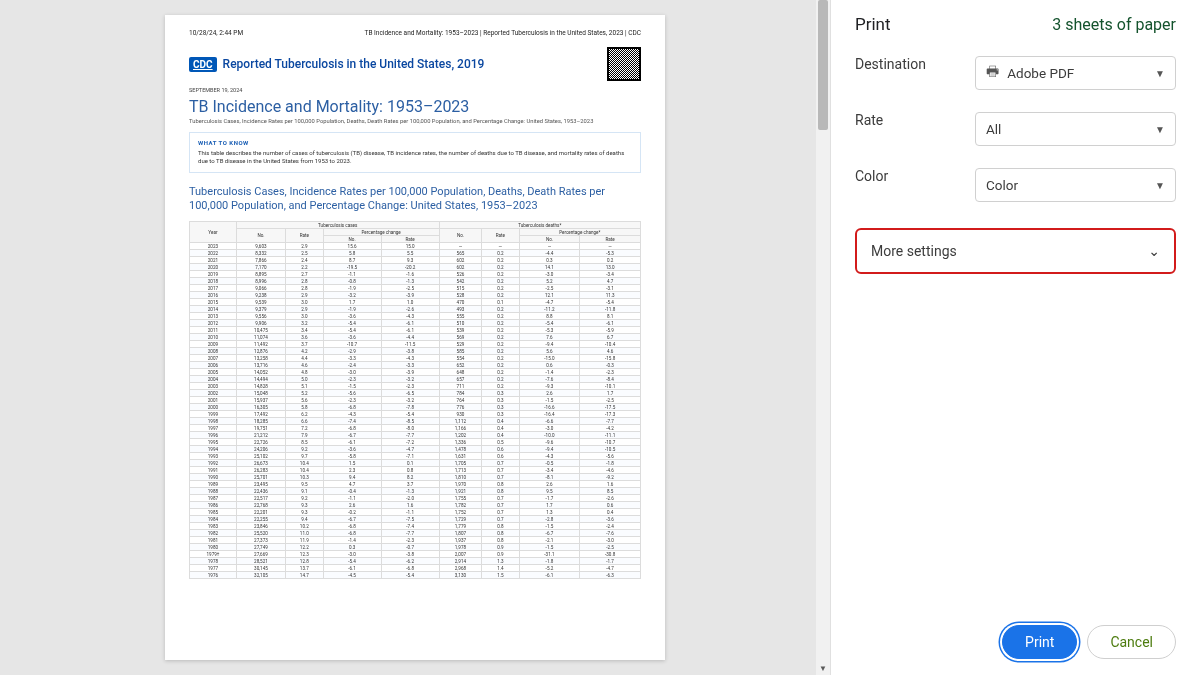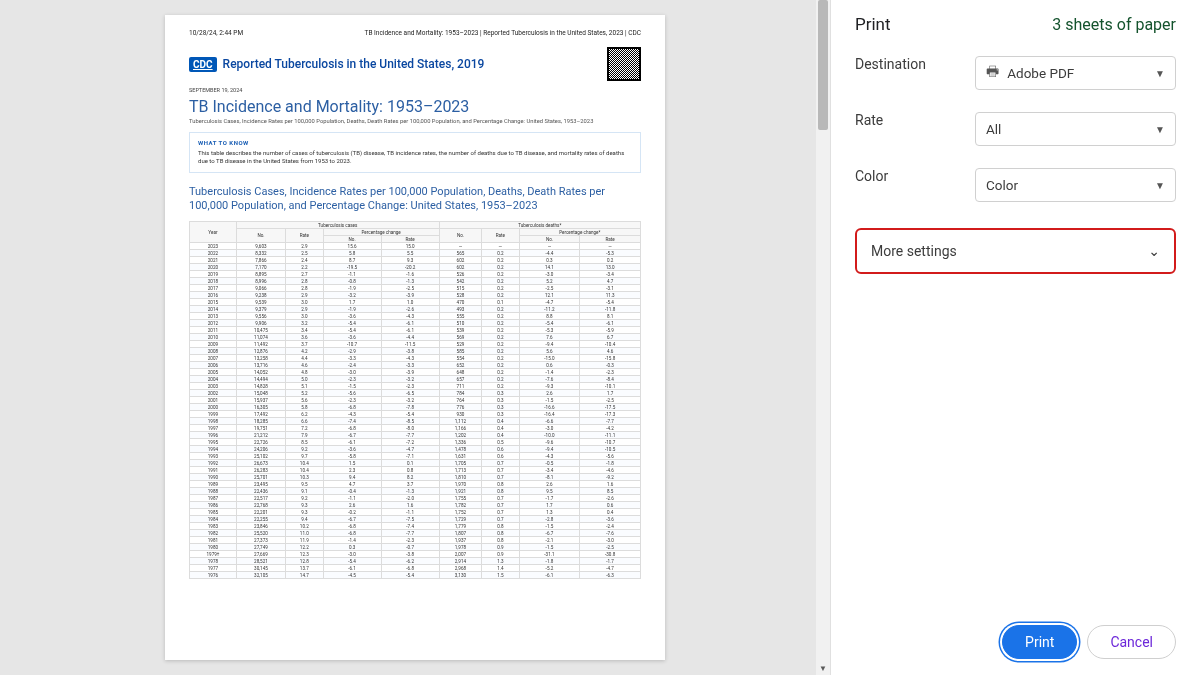--- a/index.html
+++ b/index.html
@@ -156,21 +156,21 @@
     border-radius:18px;
     font-size:14px;
     display:flex; align-items:center; justify-content:center;
     cursor:pointer;
   }
   .btn-primary {
     background:#1a73e8; color:#fff; border:1px solid #1a73e8;
     box-shadow: 0 0 0 2px #fff, 0 0 0 3.5px #1a73e8;
   }
   .btn-secondary {
-    background:#fff; color:#6d28d9; border:1px solid #cfcfcf;
+    background:#fff; color:#4d7c0f; border:1px solid #cfcfcf;
   }
 </style>
 </head>
 <body>
 
 <div class="preview-wrap">
   <div class="page">
     <div class="page-header-line">
       <span>10/28/24, 2:44 PM</span>
       <span>TB Incidence and Mortality: 1953–2023 | Reported Tuberculosis in the United States, 2023 | CDC</span>

